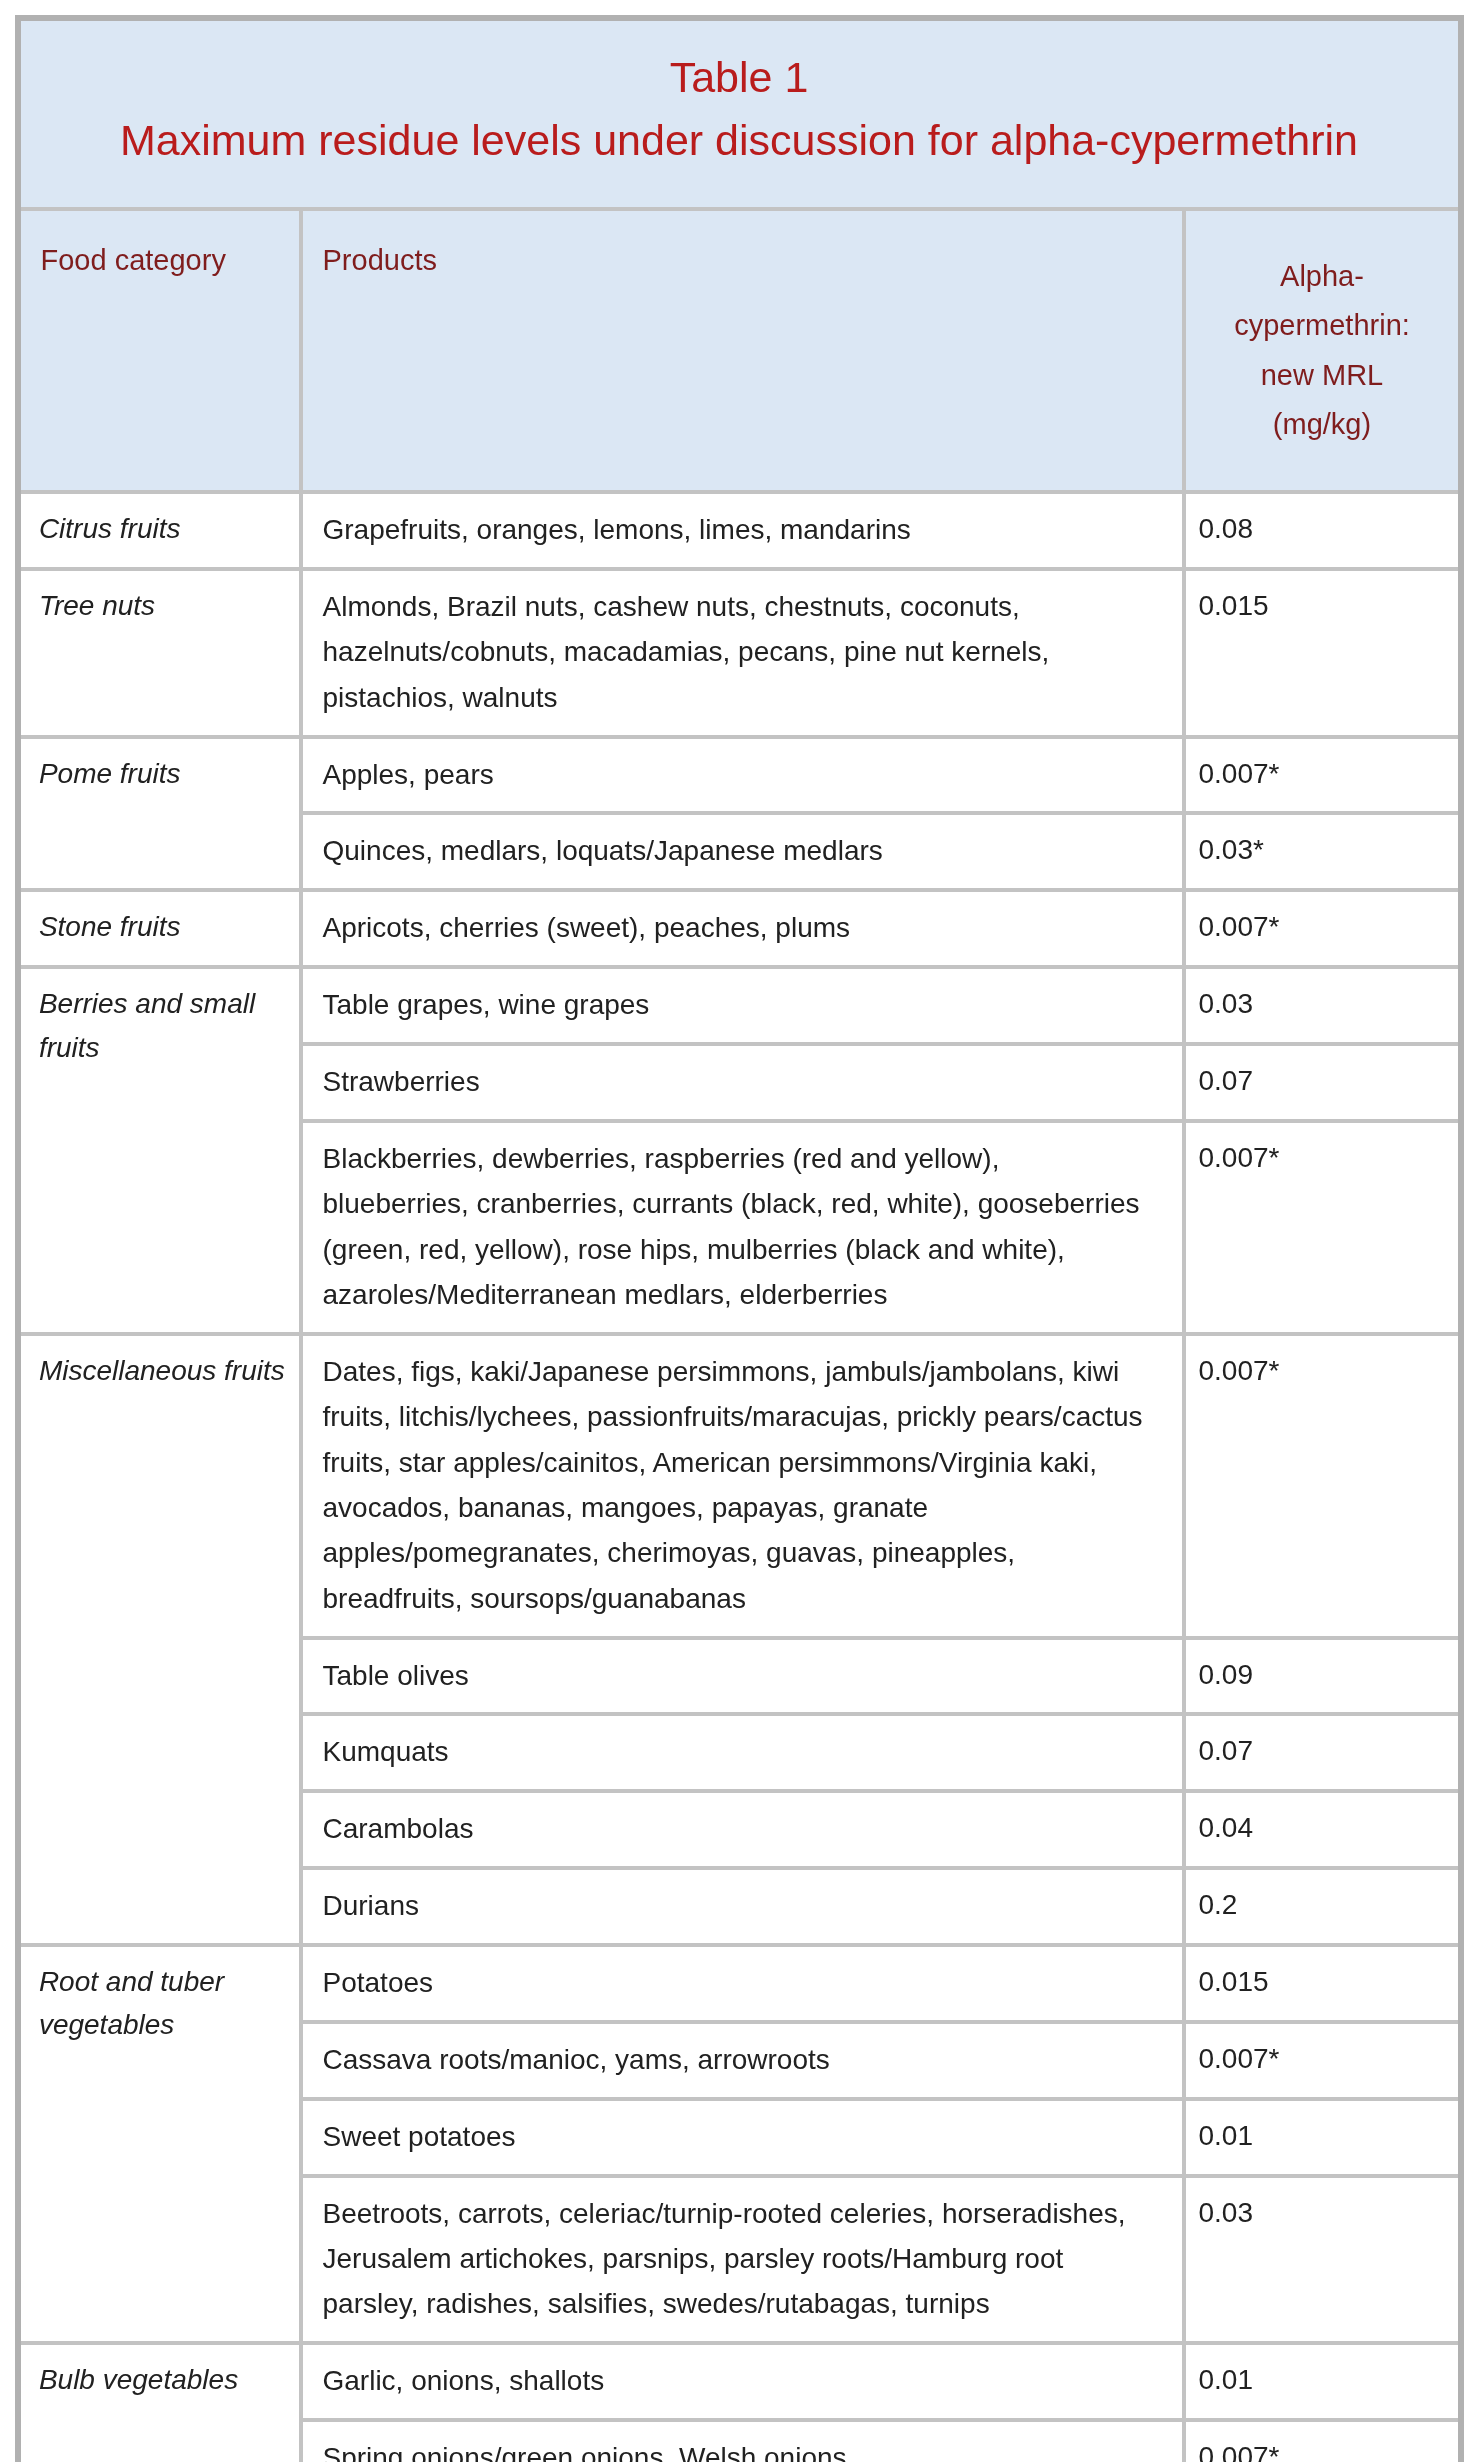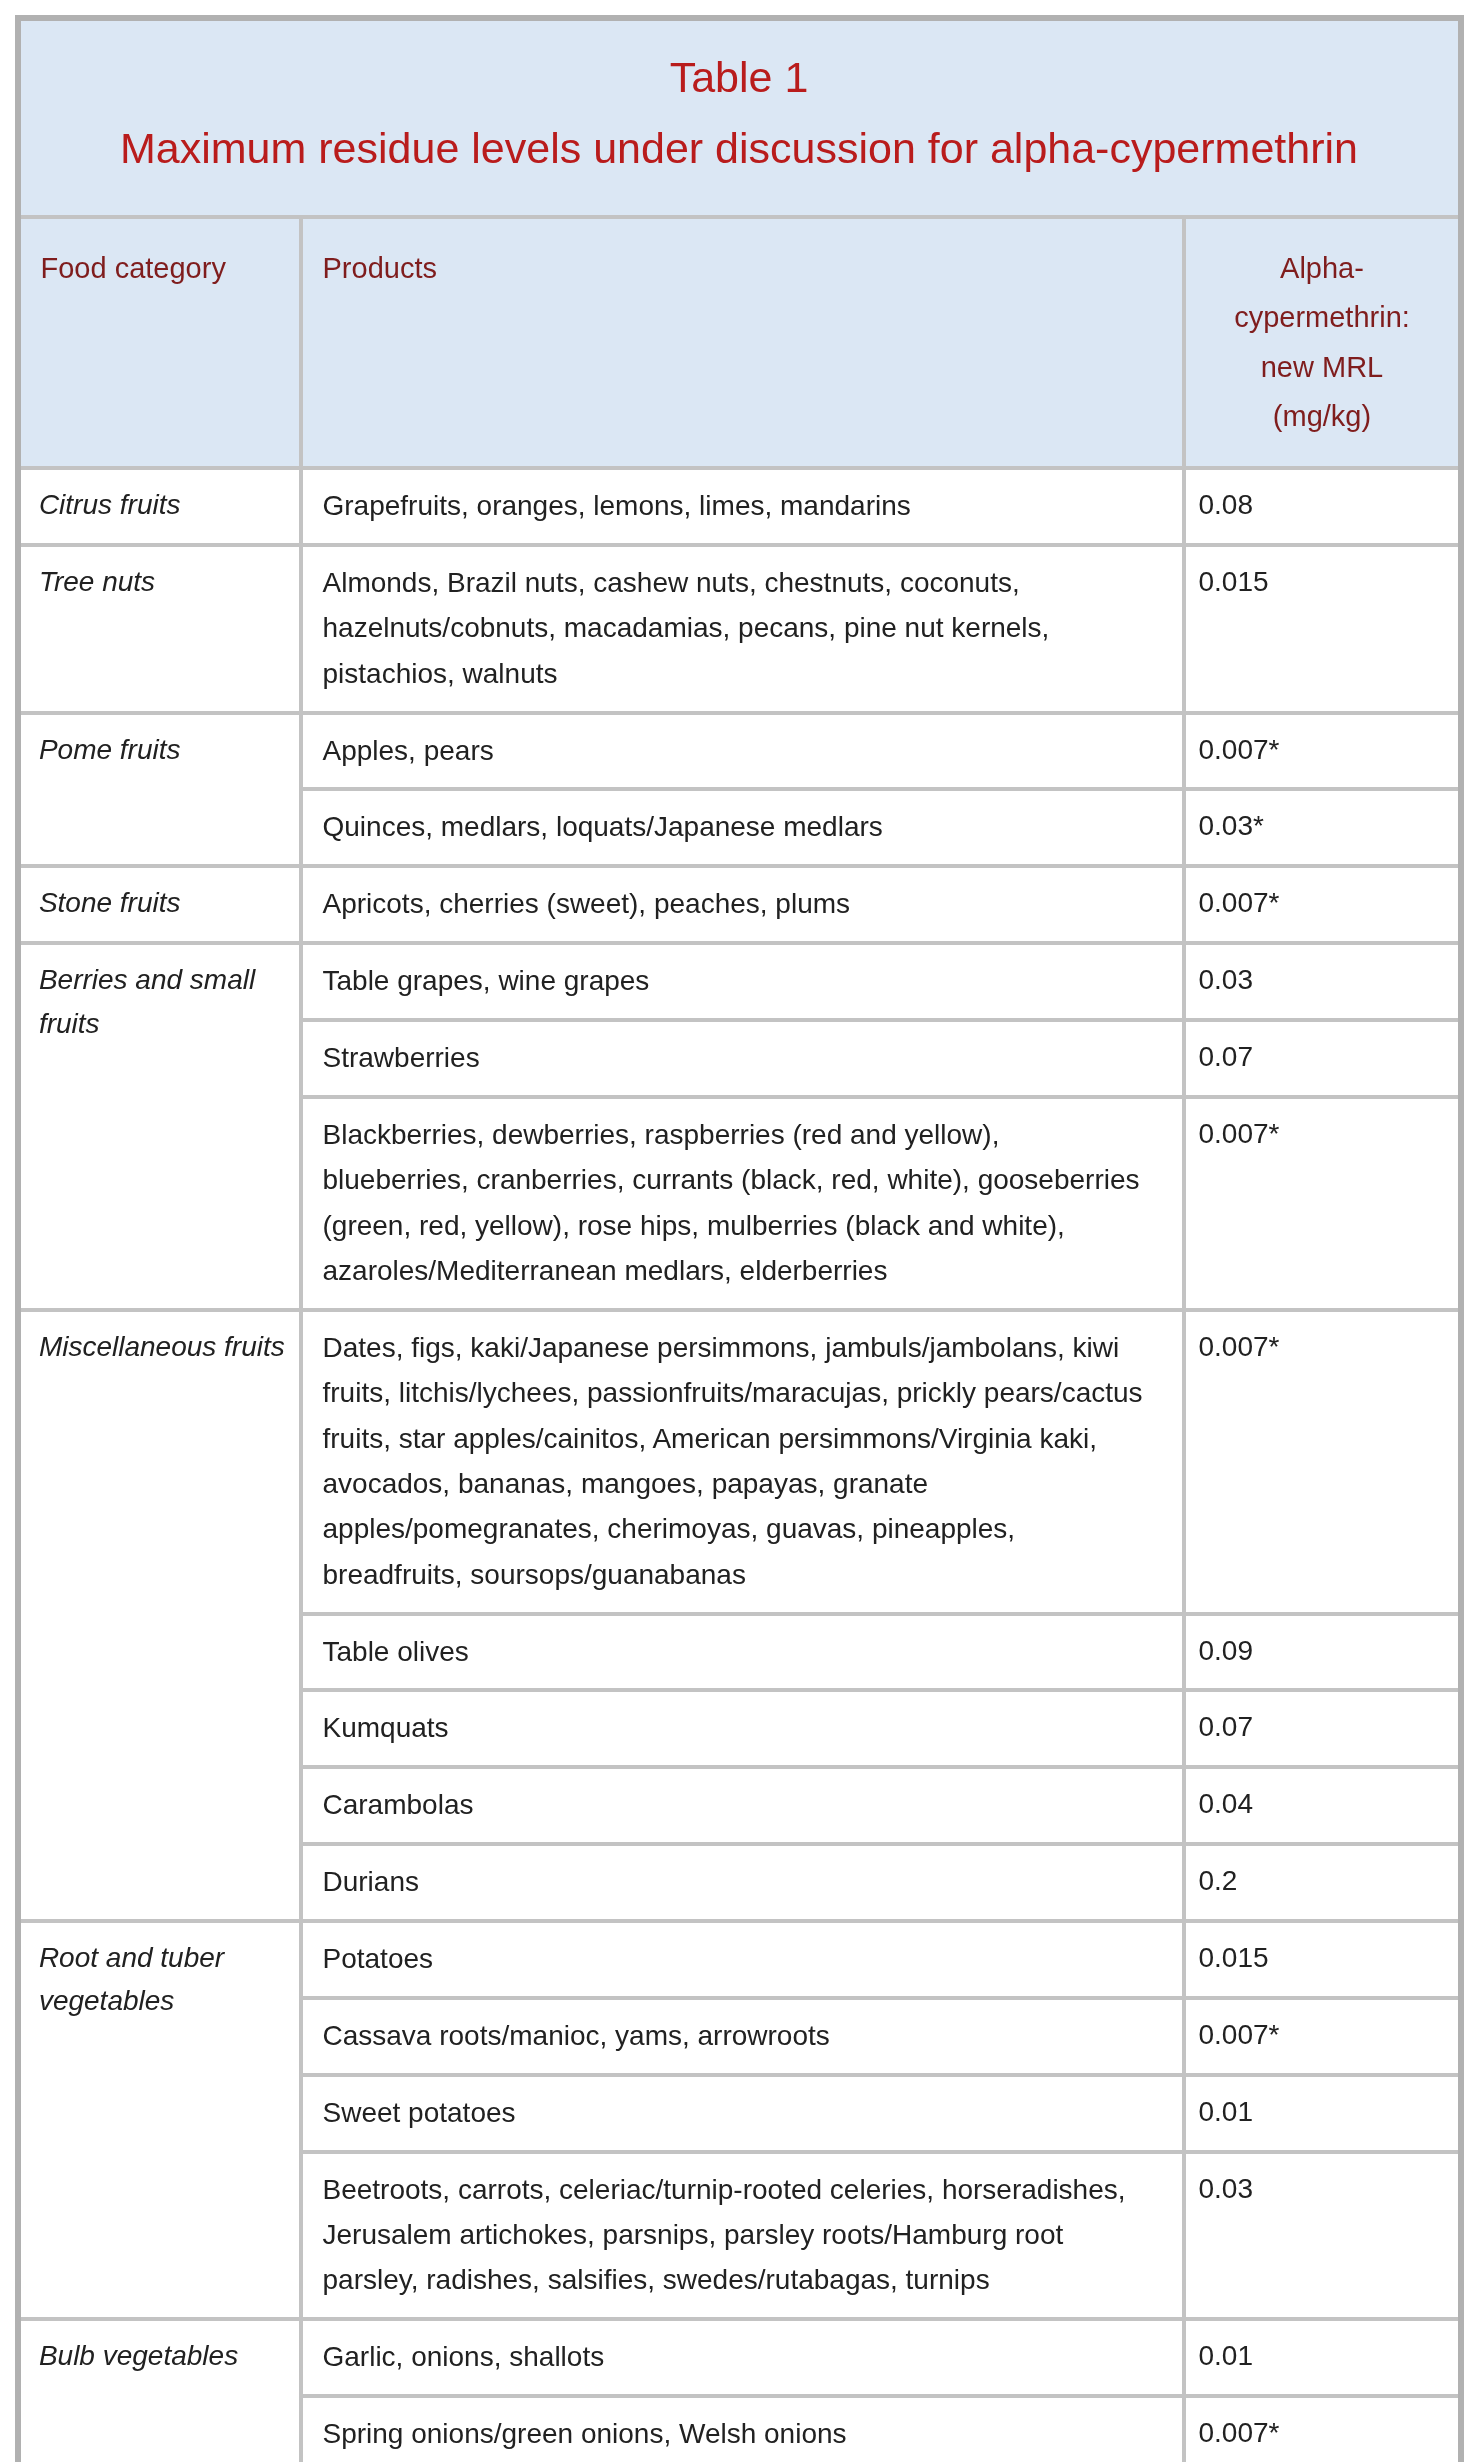--- a/index.html
+++ b/index.html
@@ -40,42 +40,42 @@
     text-align: center;
     padding: 30px 26px 39px 26px;
   }
   .title-line1 {
     font-size: 43px;
     line-height: 1.25;
   }
   .title-line2 {
     font-size: 43px;
     line-height: 1.25;
-    margin-top: 18px;
+    margin-top: 10px;
   }
 
   
   th {
     background: #dbe7f4;
     color: #7f1d1d;
     font-weight: 400;
     font-size: 29px;
     text-align: left;
     vertical-align: top;
     padding: 25px 16px 25px 20px;
     line-height: 1.7;
   }
   th.mrl-h {
     text-align: center;
     padding-left: 13px;
     padding-right: 13px;
   }
   th.mrl-h .hdr-inner {
     max-width: 211px;
-    margin: 0 auto;
+    margin: 16px auto;
   }
 
   
   td {
     font-size: 28px;
     vertical-align: top;
   }
   td.cat {
     padding: 13px 6.6px 13px 18.4px;
     line-height: 1.55;

